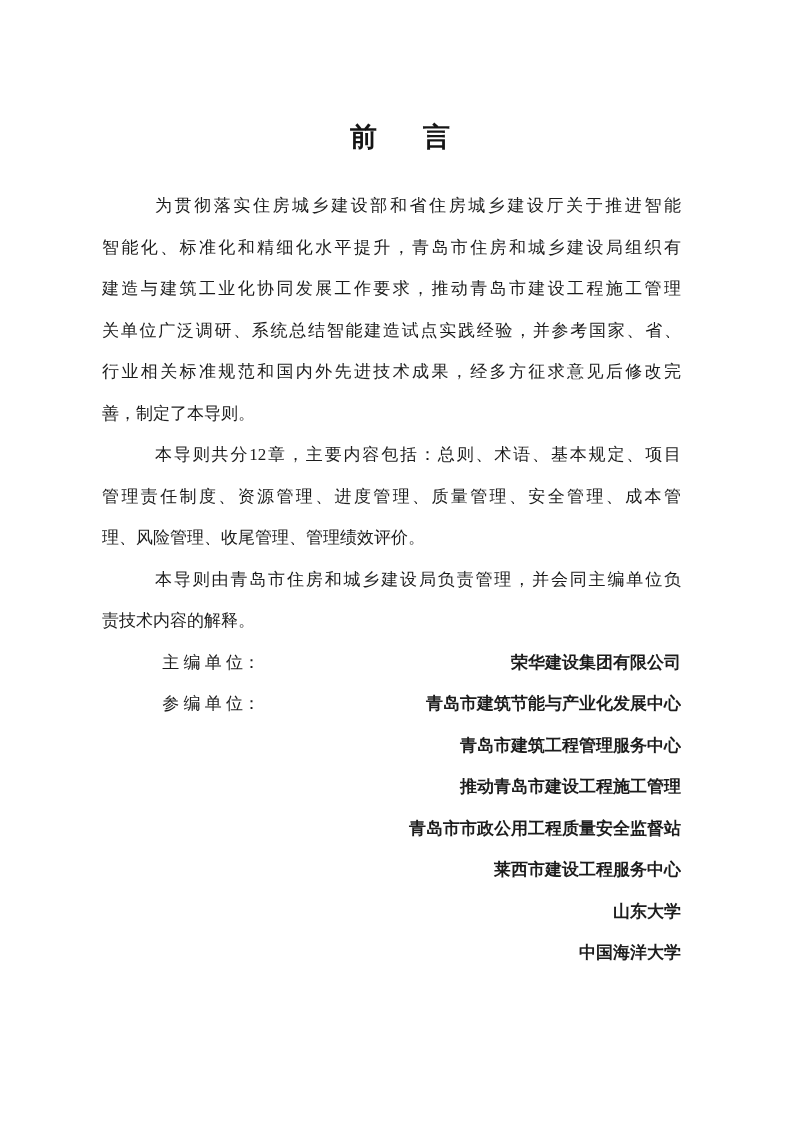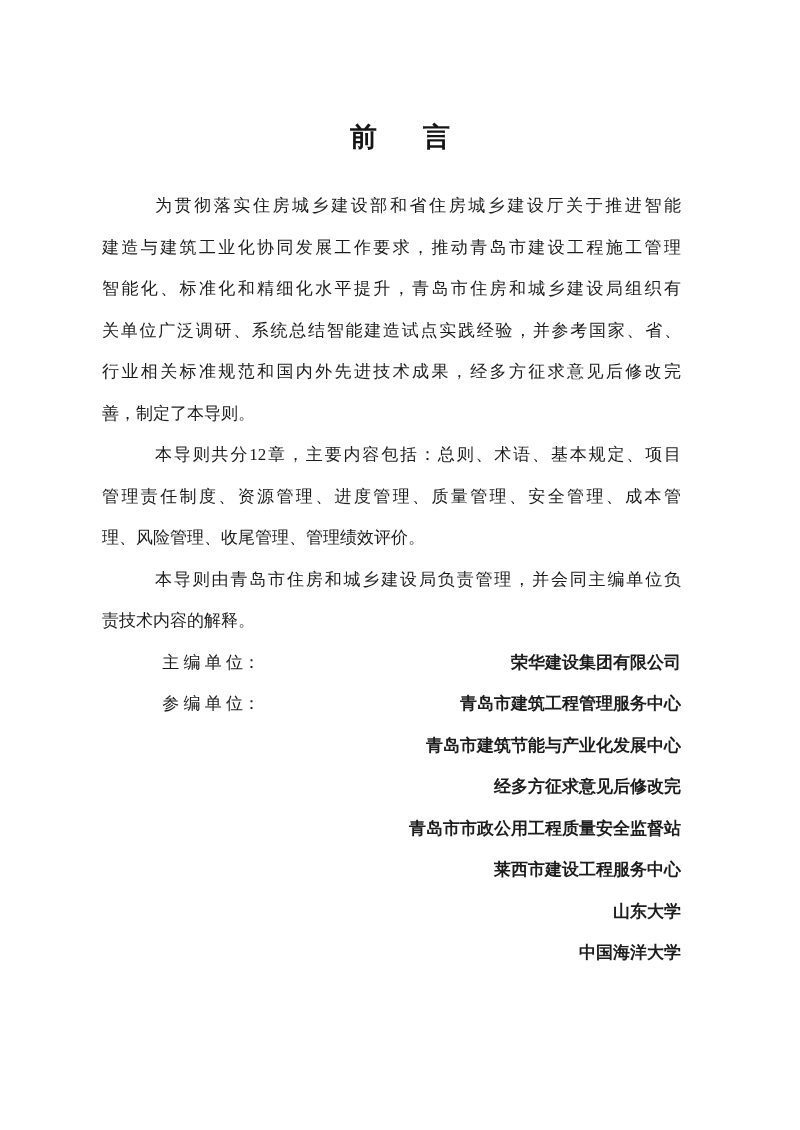--- a/index.html
+++ b/index.html
@@ -77,22 +77,22 @@
   <h1 class="title">
     <span>前</span>
     <span>言</span>
   </h1>
 
   <div class="body">
 
     <div>
         <div class="para">
           <div class="line">为贯彻落实住房城乡建设部和省住房城乡建设厅关于推进智能</div>
+          <div class="line">智能化、标准化和精细化水平提升，青岛市住房和城乡建设局组织有</div>
           <div class="line">建造与建筑工业化协同发展工作要求，推动青岛市建设工程施工管理</div>
-          <div class="line">智能化、标准化和精细化水平提升，青岛市住房和城乡建设局组织有</div>
           <div class="line">关单位广泛调研、系统总结智能建造试点实践经验，并参考国家、省、</div>
           <div class="line">行业相关标准规范和国内外先进技术成果，经多方征求意见后修改完</div>
           <div class="line">善，制定了本导则。</div>
         </div>
         <div class="para">
           <div class="line">本导则共分12章，主要内容包括：总则、术语、基本规定、项目</div>
           <div class="line">管理责任制度、资源管理、进度管理、质量管理、安全管理、成本管</div>
           <div class="line">理、风险管理、收尾管理、管理绩效评价。</div>
         </div>
         <div class="para">
@@ -104,23 +104,23 @@
     <div>
         <div class="editor-row">
         <div class="label">主 编 单 位：</div>
         <div class="units">
             <div class="unit">荣华建设集团有限公司</div>
           </div>
       </div>
         <div class="editor-row">
         <div class="label">参 编 单 位：</div>
         <div class="units">
+            <div class="unit">青岛市建筑节能与产业化发展中心</div>
             <div class="unit">青岛市建筑工程管理服务中心</div>
-            <div class="unit">青岛市建筑节能与产业化发展中心</div>
-            <div class="unit">经多方征求意见后修改完</div>
+            <div class="unit">推动青岛市建设工程施工管理</div>
             <div class="unit">青岛市市政公用工程质量安全监督站</div>
             <div class="unit">莱西市建设工程服务中心</div>
             <div class="unit">山东大学</div>
             <div class="unit">中国海洋大学</div>
           </div>
       </div>
       </div>
 
   </div>
 </div>

